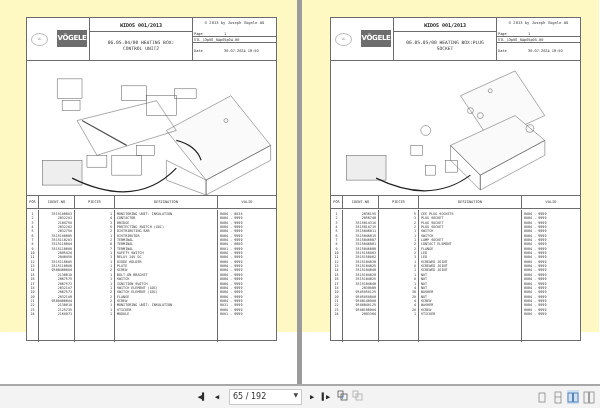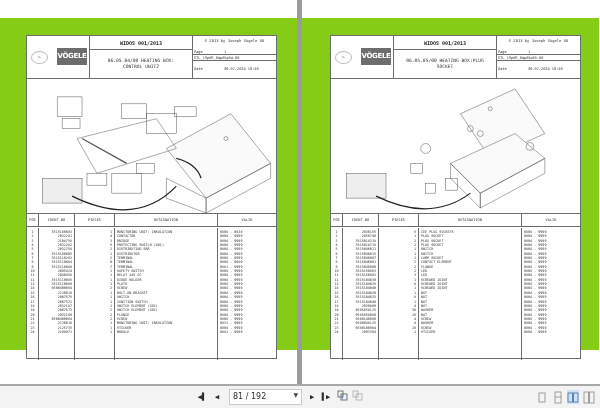--- a/index.html
+++ b/index.html
@@ -3,21 +3,21 @@
 <meta charset="utf-8">
 <style>
   * { box-sizing: border-box; margin: 0; padding: 0; }
   html, body { width: 600px; height: 408px; overflow: hidden; background: #ffffff; }
   body { font-family: "DejaVu Sans Mono", monospace; position: relative; }
 
   .viewer { position: absolute; left: 0; top: 0; width: 600px; height: 385px; background: #ffffff; }
   .gutter { position: absolute; left: 297px; top: 0; width: 5px; height: 386px; background: #9b9b9b; }
   .bottom-line { position: absolute; left: 0; top: 384px; width: 600px; height: 2px; background: #a8a8a8; }
 
-  .page { position: absolute; top: 0; width: 297px; height: 332px; background: #84cc16; margin-top: 18px; }
+  .page { position: absolute; top: 0; width: 297px; height: 332px; background: #fef9c3; }
   .page.left { left: 0; }
   .page.right { left: 302px; }
 
   .sheet { position: absolute; border: 1px solid #6c6c6c; background: #fff; }
   .page.left .sheet { left: 26px; top: 17px; width: 251px; height: 324px; }
   .page.right .sheet { left: 28px; top: 17px; width: 251px; height: 324px; }
 
   .titleblock { position: absolute; left: 0; top: 0; width: 100%; height: 43px; border-bottom: 1px solid #6c6c6c; }
   .tb-logo { position: absolute; left: 0; top: 0; width: 63px; height: 42px; border-right: 1px solid #6c6c6c; }
   .logo-circle { position: absolute; left: 4px; top: 15px; width: 17px; height: 13px; border: 1px solid #bbb; border-radius: 50%; font-size: 3px; color: #999; text-align: center; line-height: 11px; }
@@ -461,21 +461,21 @@
 </div>
 
 <div class="toolbar">
   <div class="tb-btn" style="left:196px;width:12px;font-size:7px;">
     <span>◀▌</span>
   </div>
   <div class="tb-btn" style="left:212px;width:10px;font-size:7px;">
     <span>◀</span>
   </div>
   <div class="page-select">
-    <span class="val">81 / 192</span>
+    <span class="val">65 / 192</span>
     <span class="caret">▼</span>
   </div>
   <div class="tb-btn" style="left:307px;width:10px;font-size:7px;">
     <span>▶</span>
   </div>
   <div class="tb-btn" style="left:320px;width:12px;font-size:7px;">
     <span>▌▶</span>
   </div>
   <div class="tb-btn" style="left:336px;width:12px;">
     <svg width="11" height="11" viewBox="0 0 11 11">

